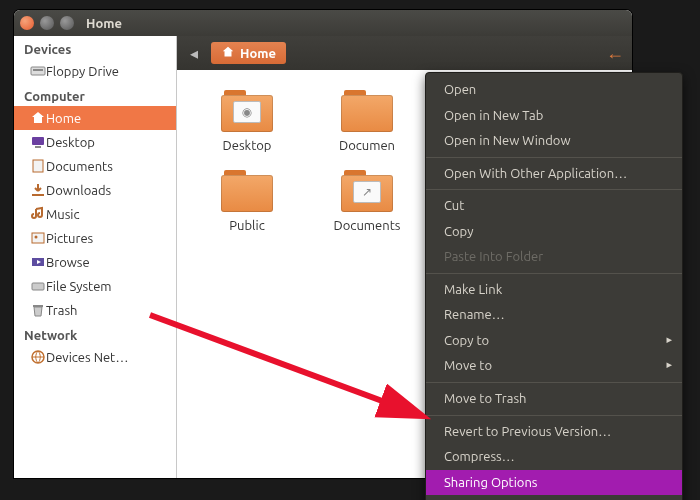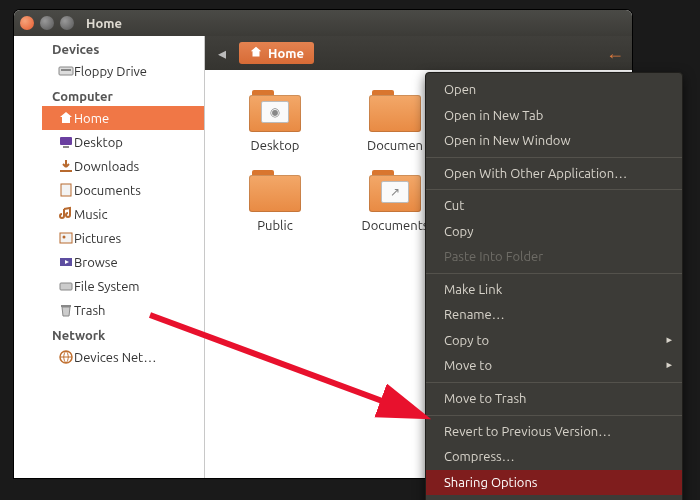--- a/index.html
+++ b/index.html
@@ -38,21 +38,20 @@
     border-radius: 50%;
     margin-right: 6px;
     display: inline-block;
   }
   .close-dot { background: radial-gradient(circle at 35% 35%, #f7a37a, #e55b2f); }
   .min-dot, .max-dot { background: radial-gradient(circle at 35% 35%, #999, #555); }
   .title-text { margin-left: 6px; }
   .body {
     display: flex;
     height: calc(100% - 26px);
-    margin-left: 28px;
   }
   .sidebar {
     width: 162px;
     background: #fff;
     border-right: 1px solid #c8c8c8;
     overflow: hidden;
   }
   .sb-header {
     font-weight: bold;
     color: #555;
@@ -181,21 +180,21 @@
     font-size: 13px;
     z-index: 50;
   }
   .ctx-item {
     padding: 4px 26px 4px 18px;
     position: relative;
     cursor: pointer;
     line-height: 1.35;
   }
   .ctx-item.highlight {
-    background: #7f1d1d;
+    background: #a21caf;
     color: #fff;
   }
   .ctx-item.disabled {
     color: #6e6c66;
   }
   .ctx-sep {
     height: 1px;
     background: #54524c;
     margin: 3px 0;
   }
@@ -254,33 +253,33 @@
             <svg width="16" height="16">
               <rect x="2" y="3" width="12" height="8" fill="#6a3fa0" rx="1"></rect>
               <rect x="5" y="12" width="6" height="2" fill="#888"></rect>
             </svg>
           </span>
           <span>Desktop</span>
         </div>
         <div class="sb-item">
           <span class="sb-icon">
             <svg width="16" height="16">
+              <rect x="3" y="2" width="10" height="12" fill="#f3f3f3" stroke="#b86a2f"></rect>
+            </svg>
+          </span>
+          <span>Documents</span>
+        </div>
+        <div class="sb-item">
+          <span class="sb-icon">
+            <svg width="16" height="16">
               <path d="M8 2v7m0 0l-3-3m3 3l3-3" stroke="#b86a2f" stroke-width="2" fill="none"></path>
               <rect x="2" y="12" width="12" height="2" fill="#b86a2f"></rect>
             </svg>
           </span>
           <span>Downloads</span>
-        </div>
-        <div class="sb-item">
-          <span class="sb-icon">
-            <svg width="16" height="16">
-              <rect x="3" y="2" width="10" height="12" fill="#f3f3f3" stroke="#b86a2f"></rect>
-            </svg>
-          </span>
-          <span>Documents</span>
         </div>
         <div class="sb-item">
           <span class="sb-icon">
             <svg width="16" height="16">
               <path d="M6 3v7a2 2 0 1 1-2-2" stroke="#b86a2f" stroke-width="2" fill="none"></path>
               <path d="M6 3l6-1v7a2 2 0 1 1-2-2" stroke="#b86a2f" stroke-width="2" fill="none"></path>
             </svg>
           </span>
           <span>Music</span>
         </div>

